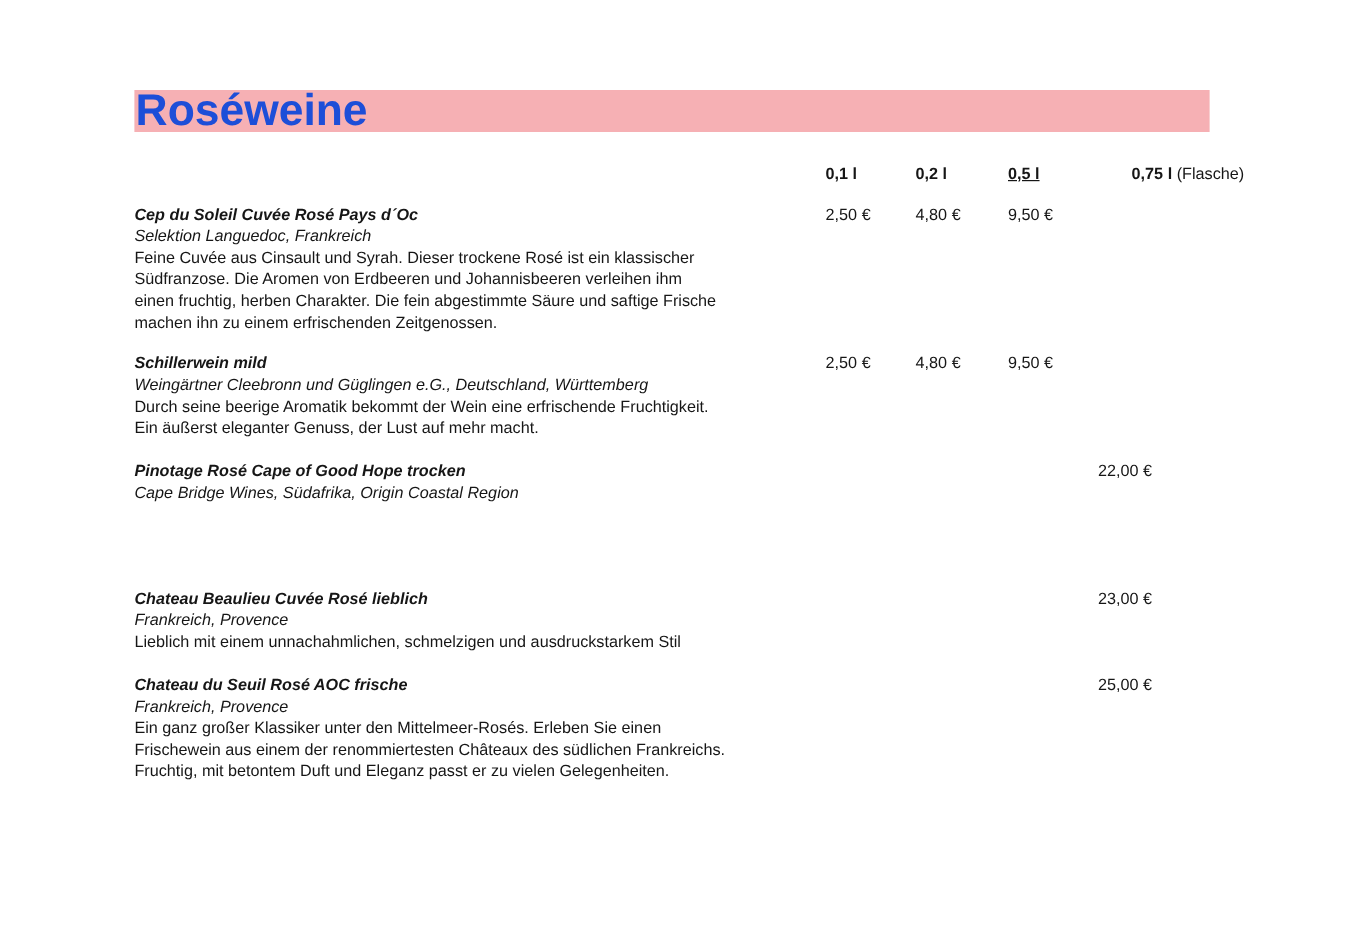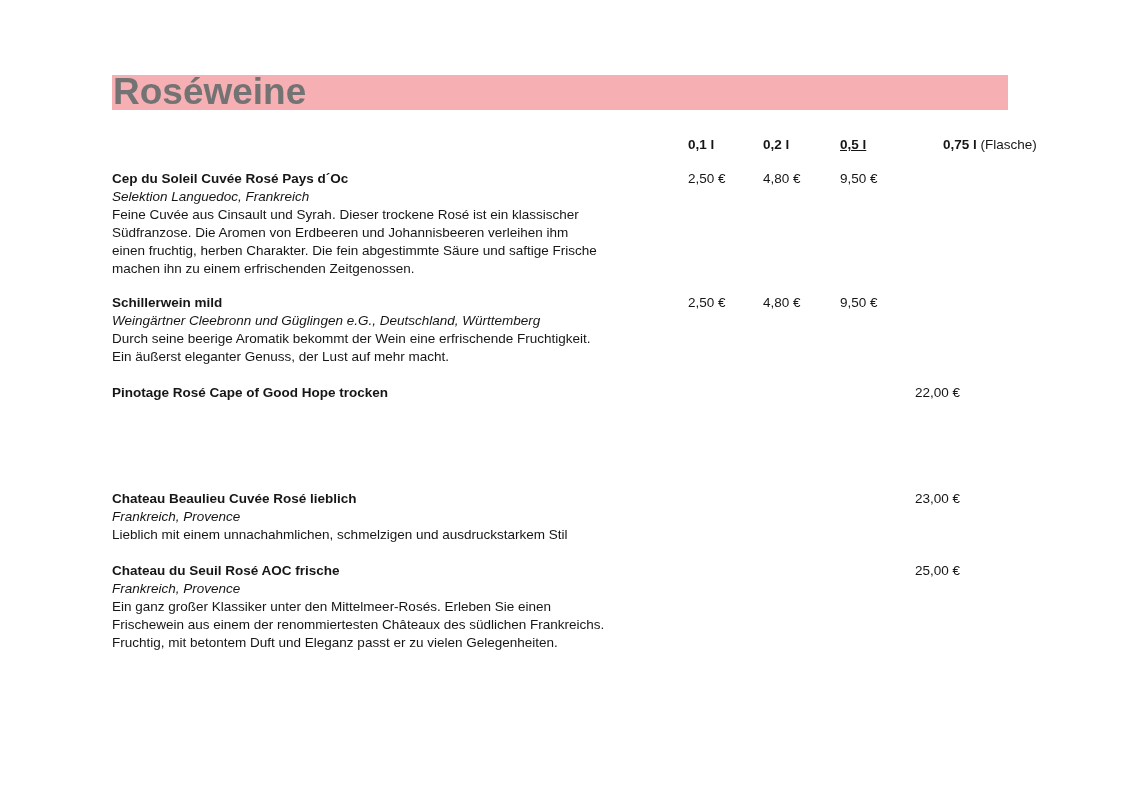--- a/index.html
+++ b/index.html
@@ -23,21 +23,21 @@
     height: 35px;
     background: #f6b0b4;
   }
   .page-title {
     position: absolute;
     left: 113px;
     top: 72px;
     font-size: 37px;
     font-weight: 700;
     line-height: 40px;
-    color: #737373;
+    color: #1d4ed8;
     white-space: nowrap;
     text-align: center;
   }
 
   
   .col-headers { position: absolute; top: 136px; left: 0; width: 100%; height: 18px; font-size: 13.5px; line-height: 18px; }
   .col { position: absolute; top: 0; white-space: nowrap; font-weight: 700; }
   .col-01 { left: 688px; }
   .col-02 { left: 763px; }
   .col-05 { left: 840px; text-decoration: underline; }
@@ -50,21 +50,21 @@
     left: 112px;
     width: 650px;
     font-size: 13.5px;
     line-height: 18px;
   }
   .wine-1 { top: 170px; }
   .wine-2 { top: 294px; }
   .wine-3 { top: 384px; }
   .wine-4 { top: 490px; }
   .wine-5 { top: 562px; }
-  .wine-name { font-weight: 700; }
+  .wine-name { font-weight: 700; font-style: italic; }
   .wine-origin { font-style: italic; }
   .wine-desc { white-space: pre-line; }
   .price { position: absolute; top: 0; white-space: nowrap; }
   .price-0 { left: 576px; }
   .price-1 { left: 651px; text-align: center; }
   .price-2 { left: 728px; }
   .price-3 { left: 803px; }
 </style>
 </head>
 <body>
@@ -100,20 +100,21 @@
     <div class="wine-desc">Durch seine beerige Aromatik bekommt der Wein eine erfrischende Fruchtigkeit.
 Ein äußerst eleganter Genuss, der Lust auf mehr macht.</div>
     <div class="price price-0">2,50 €</div>
     <div class="price price-1">4,80 €</div>
     <div class="price price-2">9,50 €</div>
     <div class="price price-3"></div>
   </div>
 
   <div class="wine wine-3">
     <div class="wine-name">Pinotage Rosé Cape of Good Hope trocken</div>
+    <div class="wine-origin">Cape Bridge Wines, Südafrika, Origin Coastal Region</div>
     <div class="price price-0"></div>
     <div class="price price-1"></div>
     <div class="price price-2"></div>
     <div class="price price-3">22,00 €</div>
   </div>
 
   <div class="wine wine-4">
     <div class="wine-name">Chateau Beaulieu Cuvée Rosé lieblich</div>
     <div class="wine-origin">Frankreich, Provence</div>
     <div class="wine-desc">Lieblich mit einem unnachahmlichen, schmelzigen und ausdruckstarkem Stil</div>

